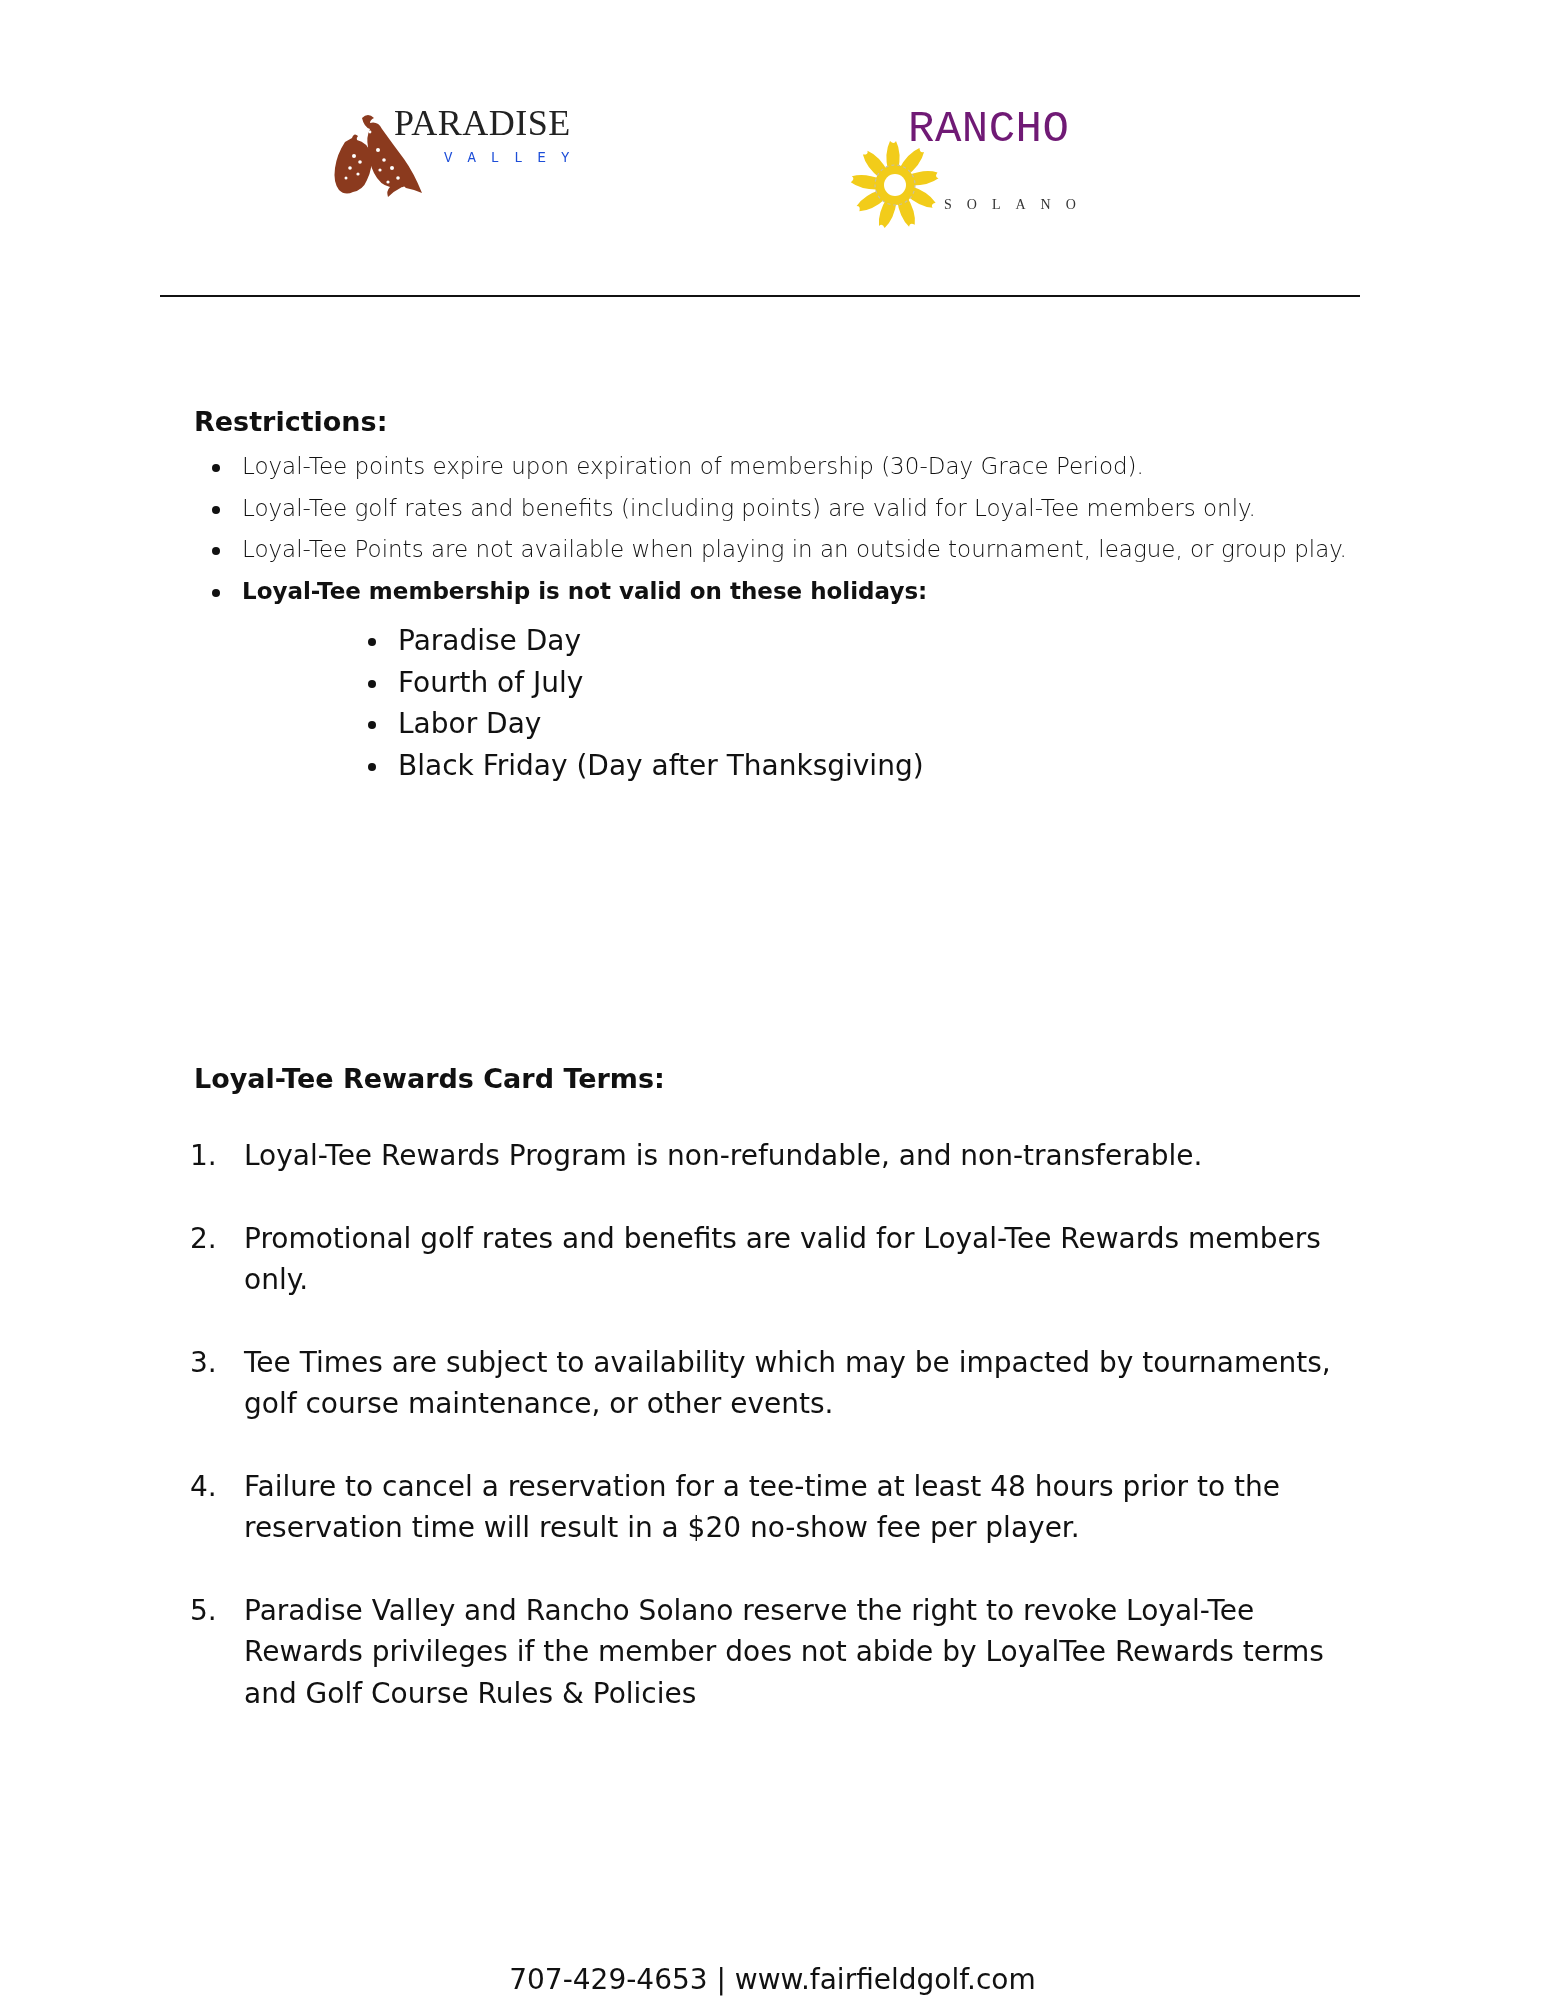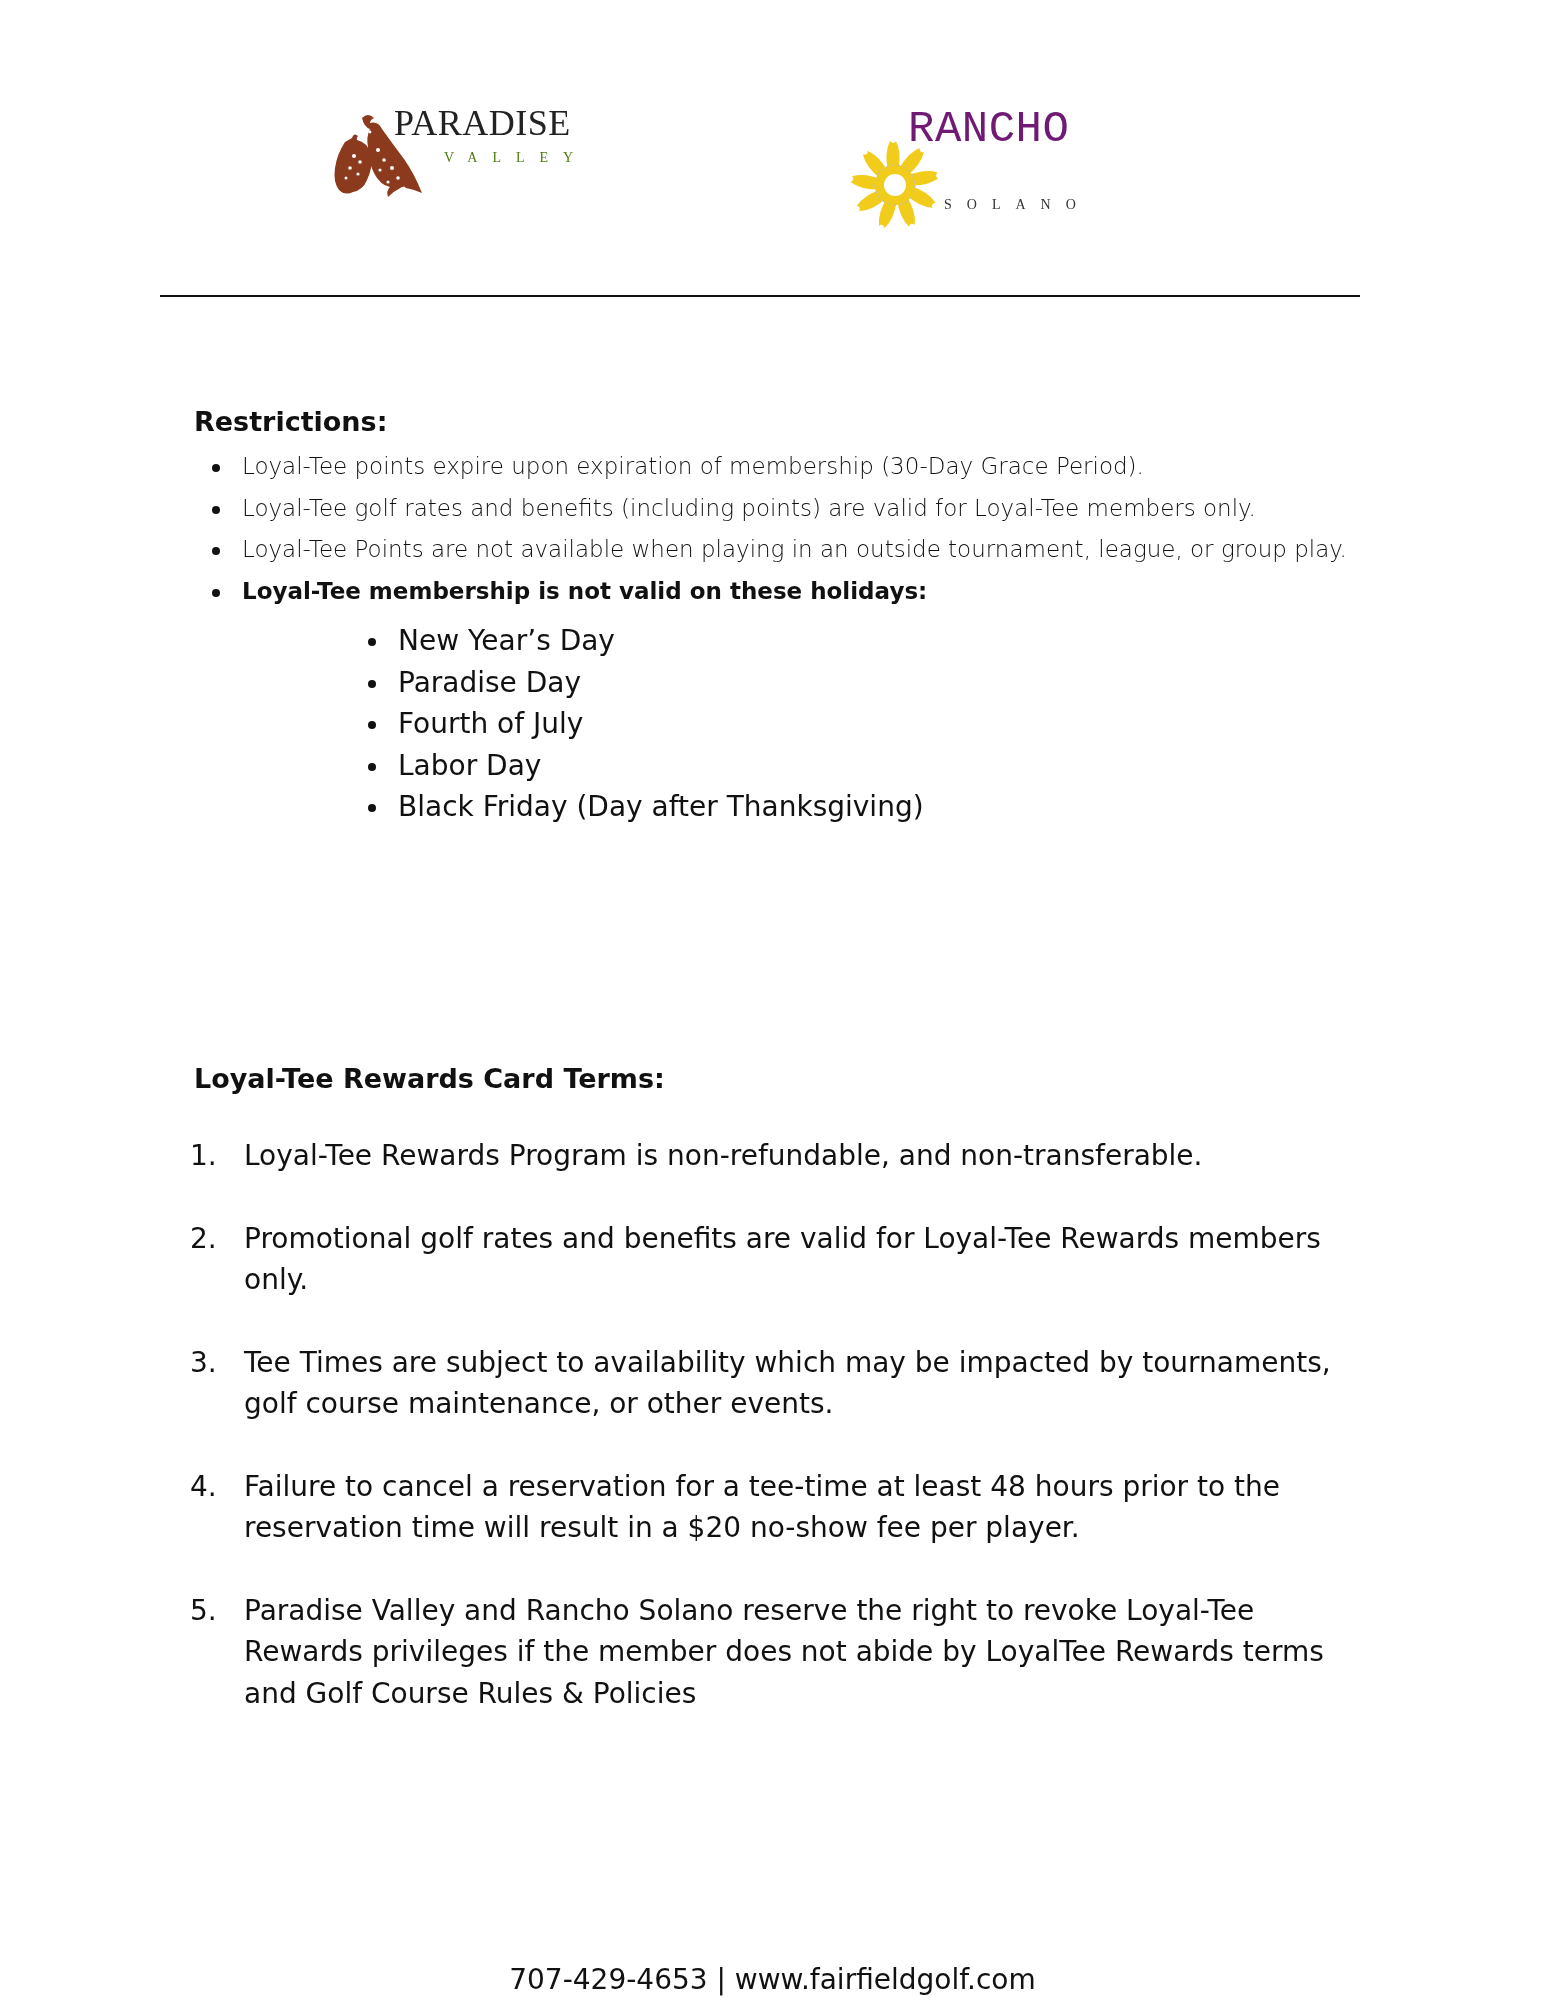--- a/index.html
+++ b/index.html
@@ -10,22 +10,22 @@
     .logo { position: absolute; }
     .logo-pv { left: 332px; top: 105px; width: 280px; height: 95px; }
     .logo-rs { left: 850px; top: 105px; width: 270px; height: 125px; }
     .pv-title {
       position: absolute; left: 62px; top: 0px;
       font-family: "Liberation Serif", "DejaVu Serif", serif;
       font-size: 36px; color: #222222; letter-spacing: 0.5px; line-height: 1;
     }
     .pv-sub {
       position: absolute; left: 112px; top: 46px;
-      font-family: Liberation Serif, serif;
-      font-size: 14px; color: #4d7c0f; letter-spacing: 15px; line-height: 1;
+      font-family: Liberation Mono, monospace;
+      font-size: 14px; color: #1d4ed8; letter-spacing: 15px; line-height: 1;
     }
     .rs-title {
       position: absolute; left: 58px; top: 2px;
       font-family: Liberation Mono, monospace;
       font-size: 44px; color: #701a75; letter-spacing: 0.5px; line-height: 1;
     }
     .rs-sub {
       position: absolute; left: 94px; top: 48px;
       font-family: "Liberation Serif", "DejaVu Serif", serif;
       font-size: 14px; color: #333333; letter-spacing: 15px; line-height: 1; margin-top: 45px;
@@ -132,21 +132,20 @@
 
 <div class="content">
   <h2 class="section-heading">Restrictions:</h2>
   <ul class="restrictions">
     <li><span class="bullet"></span><span>Loyal-Tee points expire upon expiration of membership (30-Day Grace Period).</span></li>
     <li><span class="bullet"></span><span>Loyal-Tee golf rates and benefits (including points) are valid for Loyal-Tee members only.</span></li>
     <li><span class="bullet"></span><span>Loyal-Tee Points are not available when playing in an outside tournament, league, or group play.</span></li>
     <li class="bold"><span class="bullet"></span><span>Loyal-Tee membership is not valid on these holidays:</span></li>
   </ul>
   <ul class="holidays">
-    <li><span class="bullet"></span><span>New Year’s Day</span></li>
     <li><span class="bullet"></span><span>Paradise Day</span></li>
     <li><span class="bullet"></span><span>Fourth of July</span></li>
     <li><span class="bullet"></span><span>Labor Day</span></li>
     <li><span class="bullet"></span><span>Black Friday (Day after Thanksgiving)</span></li>
   </ul>
 </div>
 
 <h2 class="section-heading terms-heading">Loyal-Tee Rewards Card Terms:</h2>
 <ol class="terms">
   <li><span class="num">1.</span><span>Loyal-Tee Rewards Program is non-refundable, and non-transferable.</span></li>

